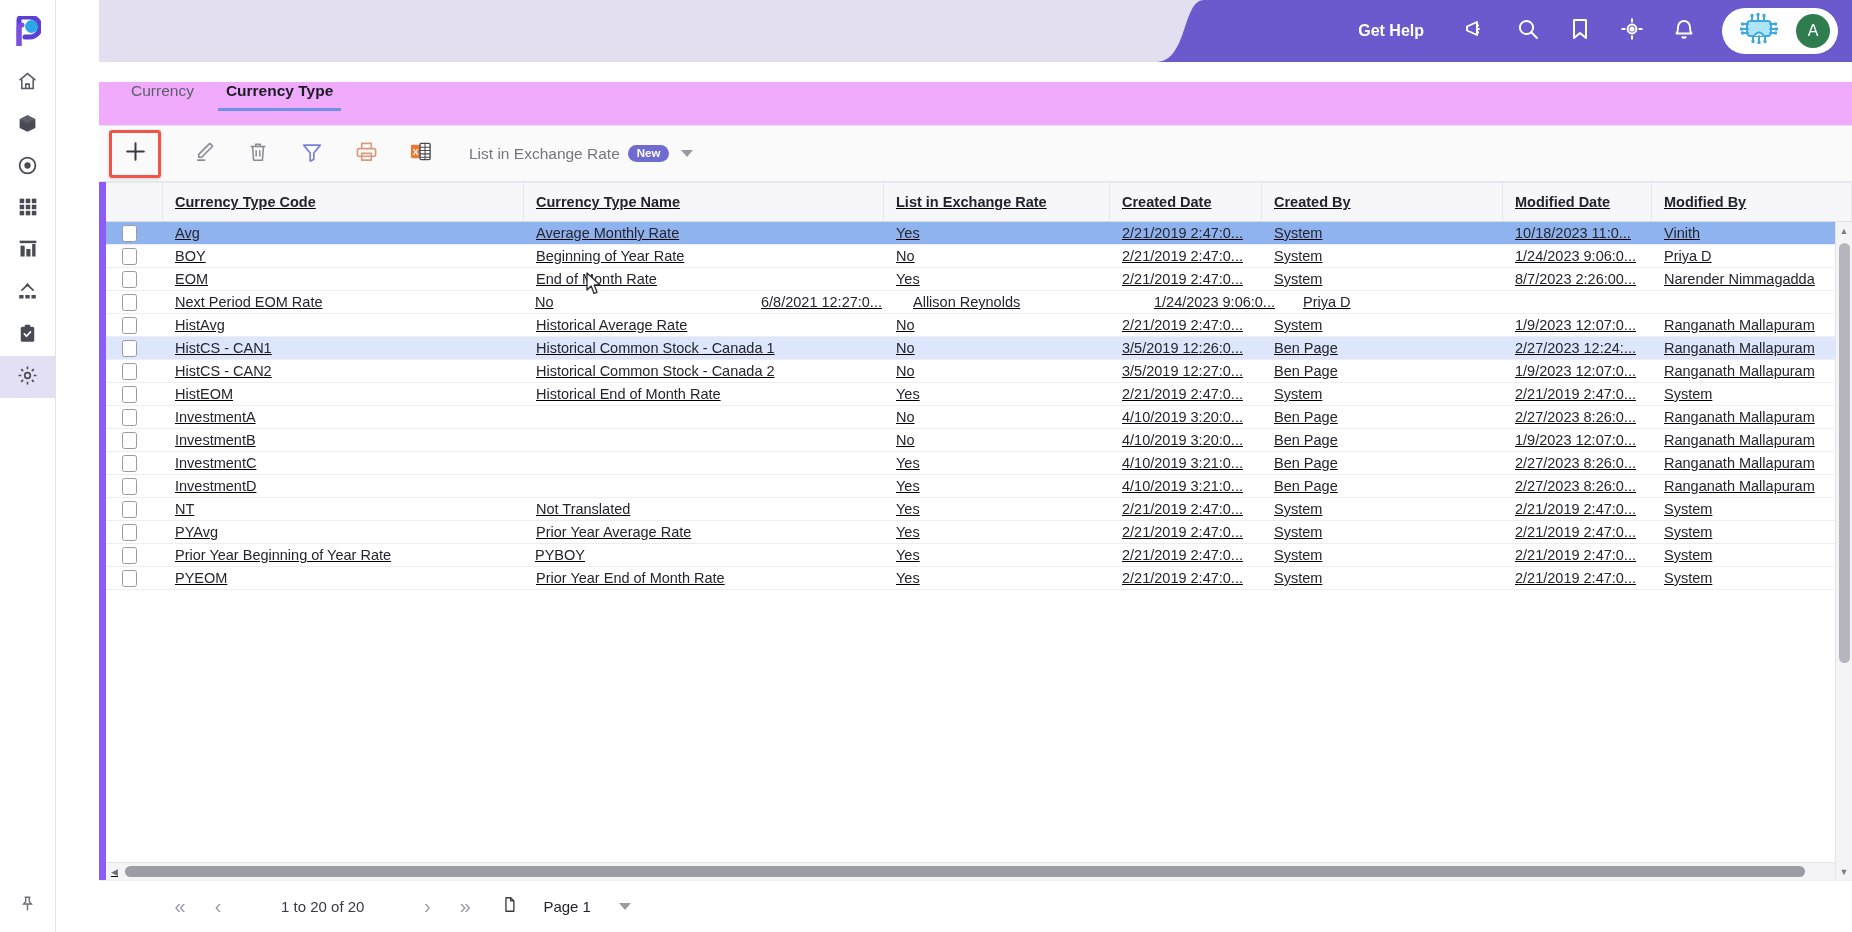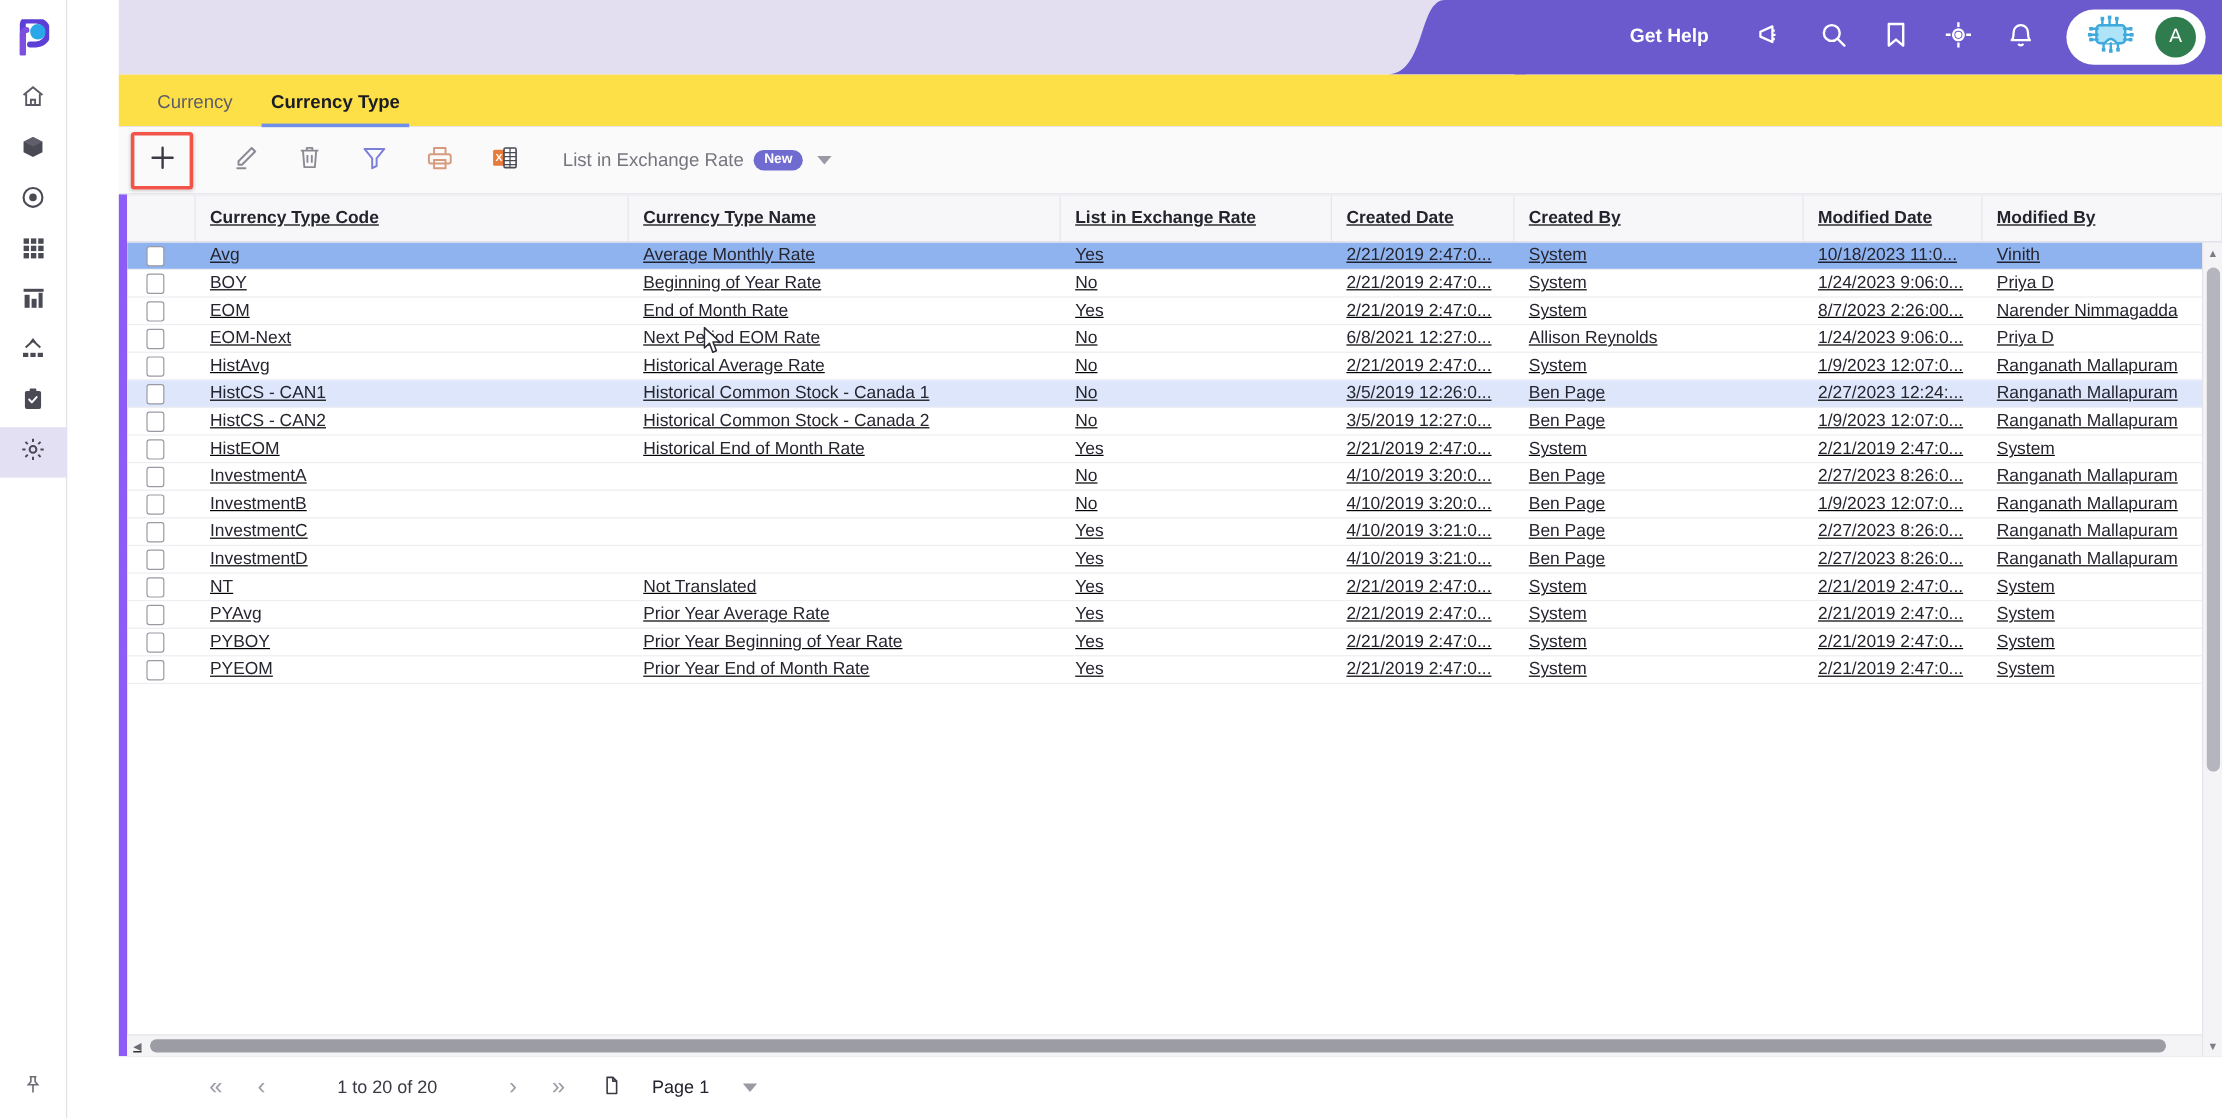--- a/index.html
+++ b/index.html
@@ -76,24 +76,25 @@
   .avatar {
     width: 34px; height: 34px; border-radius: 50%;
     background: #2f7d4f; color: #ffffff;
     display: flex; align-items: center; justify-content: center;
     font-size: 16px; font-weight: normal;
   }
 
   
   .tabs {
     height: 44px; flex: 0 0 44px;
-    background: #fde047;
-    display: flex; align-items: flex-end;
+    background: #f0abfc;
+    display: flex; align-items: flex-start;
     padding-left: 16px;
     border-bottom: 1px solid #e4e4ea;
+    margin-top: 20px;
   }
   .tab {
     padding: 0 16px 10px 16px;
     font-size: 15.5px; color: #5d5d68; cursor: pointer;
     position: relative; font-weight: normal;
   }
   .tab.active { color: #1c1c24; font-weight: bold; }
   .tab.active::after {
     content: ""; position: absolute; left: 8px; right: 8px; bottom: -1px;
     height: 3px; background: #6f8fe8;
@@ -547,21 +548,20 @@
             <div class="cell c-list v-yes">Yes</div>
             <div class="cell c-cdat">2/21/2019 2:47:0...</div>
             <div class="cell c-cby">System</div>
             <div class="cell c-mdat">8/7/2023 2:26:00...</div>
             <div class="cell c-mby">Narender Nimmagadda</div>
           </div>
           <div class="row">
             <div class="cell c-chk chk">
               <div class="cbox"></div>
             </div>
-            <div class="cell c-code">EOM-Next</div>
             <div class="cell c-name">Next Period EOM Rate</div>
             <div class="cell c-list v-no">No</div>
             <div class="cell c-cdat">6/8/2021 12:27:0...</div>
             <div class="cell c-cby">Allison Reynolds</div>
             <div class="cell c-mdat">1/24/2023 9:06:0...</div>
             <div class="cell c-mby">Priya D</div>
           </div>
           <div class="row">
             <div class="cell c-chk chk">
               <div class="cbox"></div>
@@ -679,22 +679,22 @@
             <div class="cell c-list v-yes">Yes</div>
             <div class="cell c-cdat">2/21/2019 2:47:0...</div>
             <div class="cell c-cby">System</div>
             <div class="cell c-mdat">2/21/2019 2:47:0...</div>
             <div class="cell c-mby">System</div>
           </div>
           <div class="row">
             <div class="cell c-chk chk">
               <div class="cbox"></div>
             </div>
+            <div class="cell c-name">Prior Year Beginning of Year Rate</div>
             <div class="cell c-code">PYBOY</div>
-            <div class="cell c-name">Prior Year Beginning of Year Rate</div>
             <div class="cell c-list v-yes">Yes</div>
             <div class="cell c-cdat">2/21/2019 2:47:0...</div>
             <div class="cell c-cby">System</div>
             <div class="cell c-mdat">2/21/2019 2:47:0...</div>
             <div class="cell c-mby">System</div>
           </div>
           <div class="row">
             <div class="cell c-chk chk">
               <div class="cbox"></div>
             </div>

